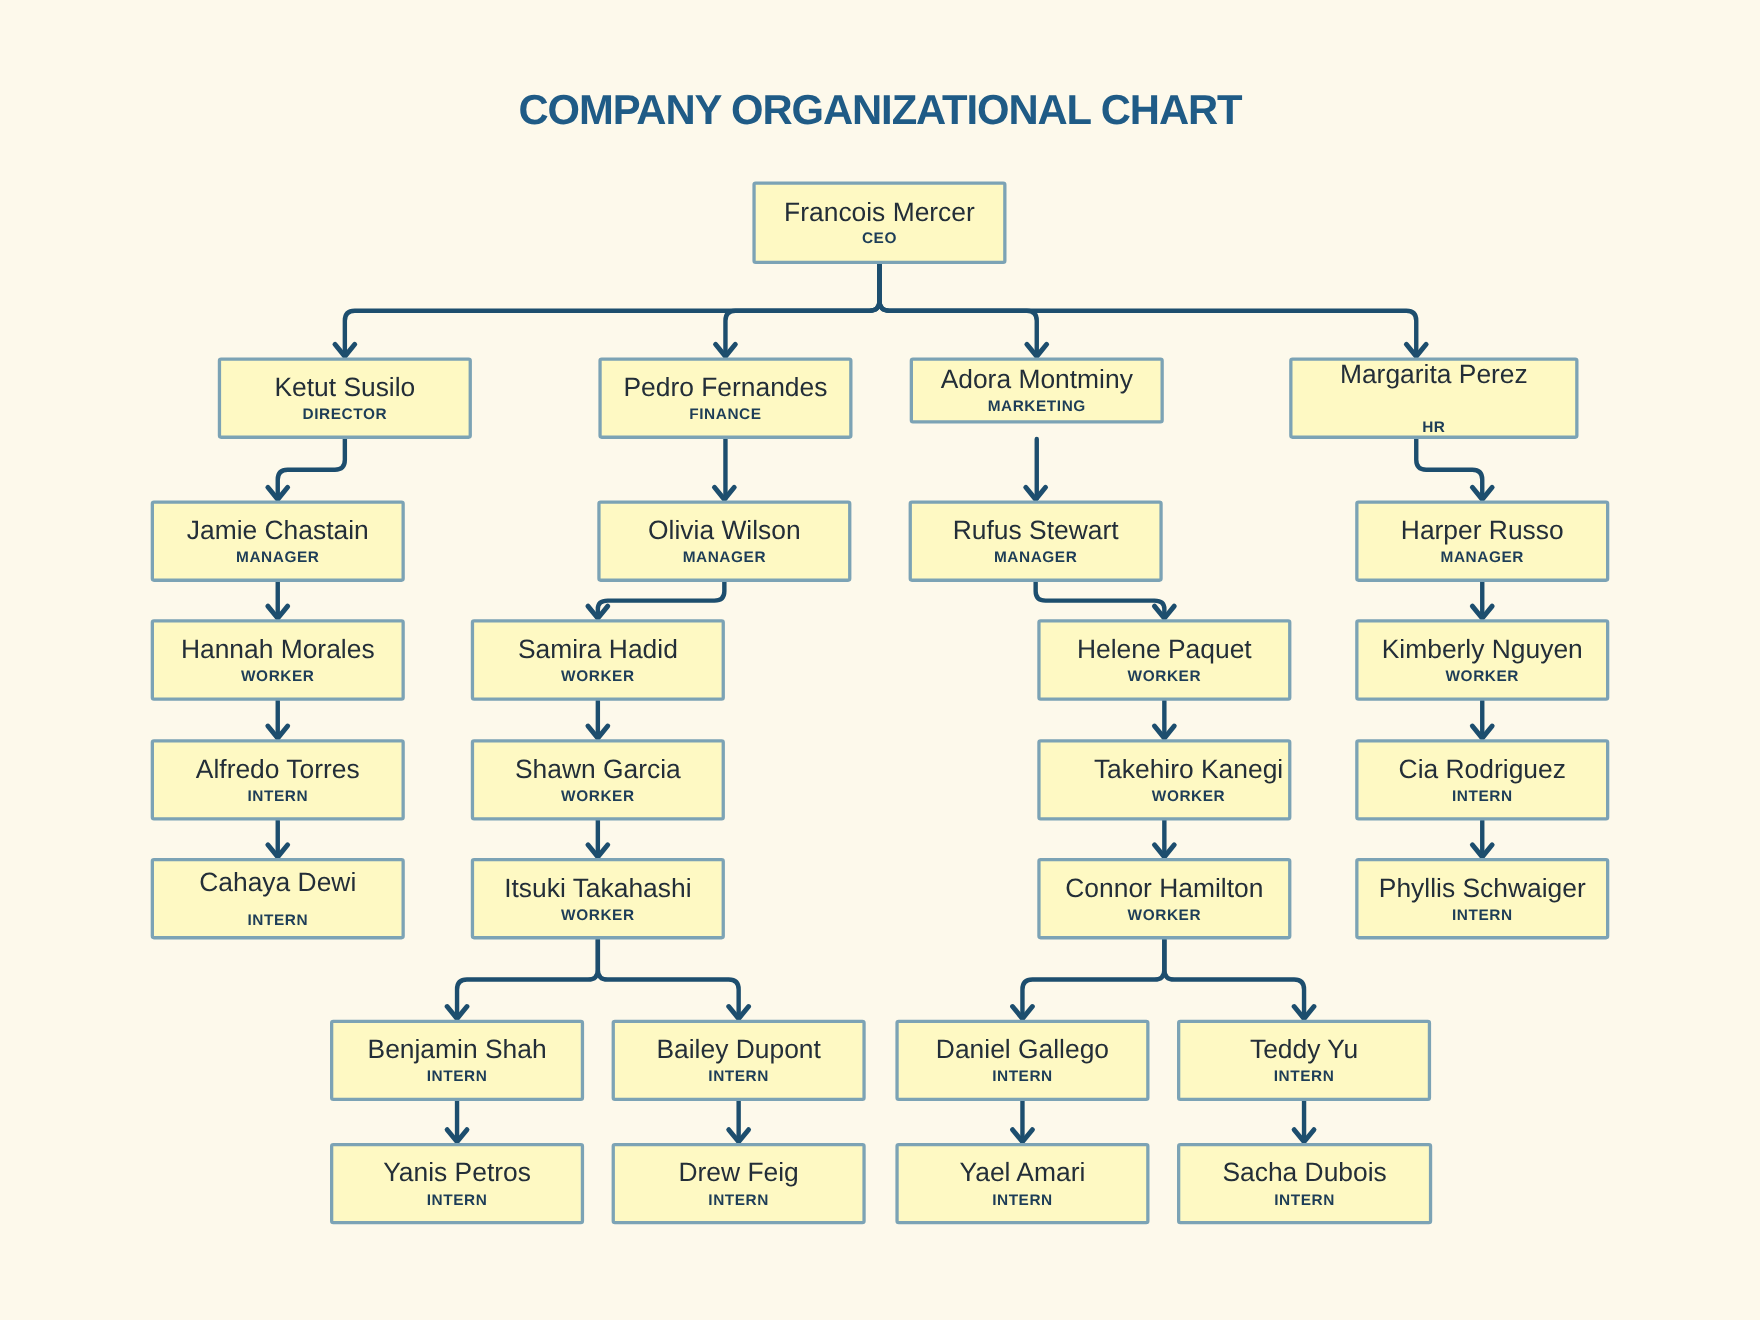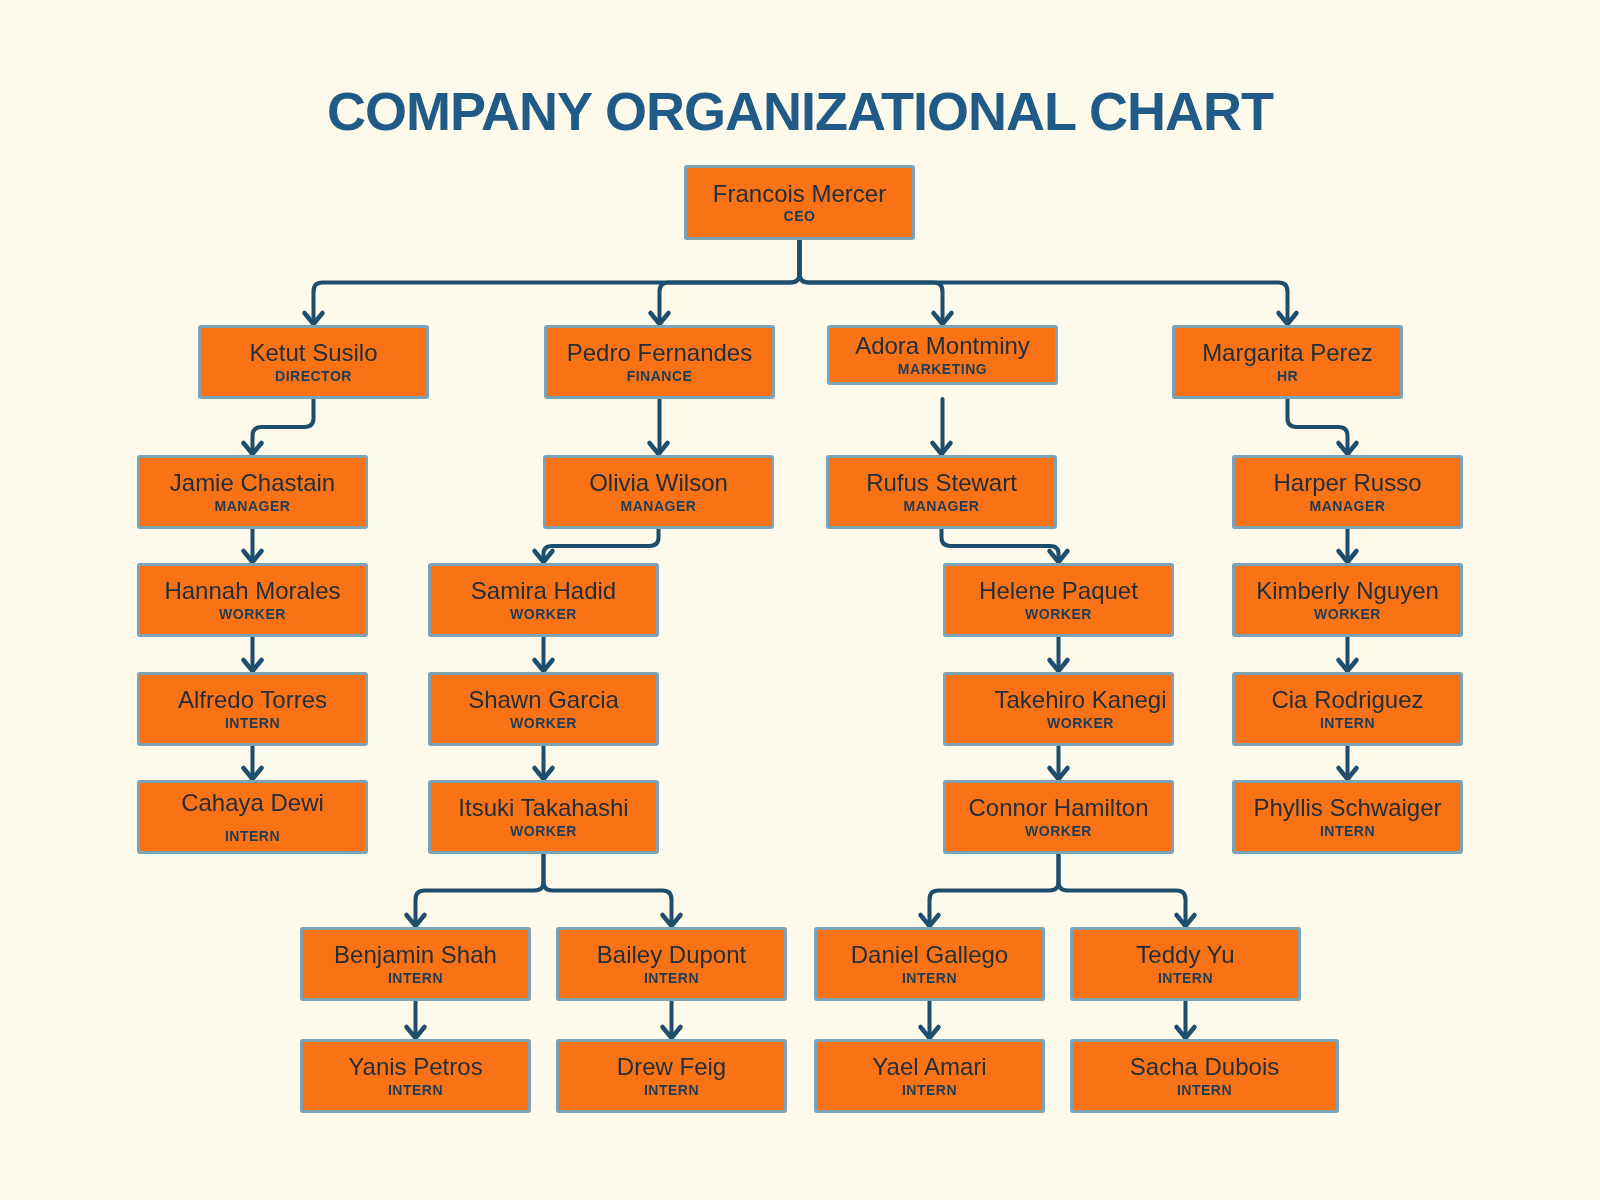--- a/index.html
+++ b/index.html
@@ -14,35 +14,35 @@
     height: 1200px;
     background: #FDF9EB;
     overflow: hidden;
   }
   .chart-title {
     position: absolute;
     top: 80px;
     left: 0;
     width: 1600px;
     text-align: center;
-    font-size: 54px;
+    font-size: 38px;
     font-weight: bold;
     letter-spacing: -1px;
     color: #1F5B86;
     white-space: nowrap;
   }
   #connector-layer {
     position: absolute;
     left: 0;
     top: 0;
   }
   .node {
     position: absolute;
     box-sizing: border-box;
-    background: #f97316;
+    background: #fef9c3;
     border: 3px solid #7CA3B5;
     border-radius: 3px;
     display: flex;
     flex-direction: column;
     align-items: center;
     justify-content: center;
     gap: 2px;
     text-align: center;
   }
   .node-name {
@@ -133,21 +133,21 @@
         <div class="node-role">DIRECTOR</div>
       </div>
       <div class="node" style="left: 544px; top: 325px; width: 231px; height: 74px;">
         <div class="node-name">Pedro Fernandes</div>
         <div class="node-role">FINANCE</div>
       </div>
       <div class="node" style="left: 827px; top: 325px; width: 231px; height: 60px;">
         <div class="node-name">Adora Montminy</div>
         <div class="node-role">MARKETING</div>
       </div>
-      <div class="node" style="left: 1172px; top: 325px; width: 231px; height: 74px;">
+      <div class="node" style="left: 1172px; top: 325px; width: 263px; height: 74px; justify-content: space-between;">
         <div class="node-name">Margarita Perez</div>
         <div class="node-role">HR</div>
       </div>
       <div class="node" style="left: 137px; top: 455px; width: 231px; height: 74px;">
         <div class="node-name">Jamie Chastain</div>
         <div class="node-role">MANAGER</div>
       </div>
       <div class="node" style="left: 543px; top: 455px; width: 231px; height: 74px;">
         <div class="node-name">Olivia Wilson</div>
         <div class="node-role">MANAGER</div>
@@ -229,18 +229,18 @@
         <div class="node-role">INTERN</div>
       </div>
       <div class="node" style="left: 556px; top: 1039px; width: 231px; height: 74px;">
         <div class="node-name">Drew Feig</div>
         <div class="node-role">INTERN</div>
       </div>
       <div class="node" style="left: 814px; top: 1039px; width: 231px; height: 74px;">
         <div class="node-name">Yael Amari</div>
         <div class="node-role">INTERN</div>
       </div>
-      <div class="node" style="left: 1070px; top: 1039px; width: 269px; height: 74px;">
+      <div class="node" style="left: 1070px; top: 1039px; width: 232px; height: 74px;">
         <div class="node-name">Sacha Dubois</div>
         <div class="node-role">INTERN</div>
       </div>
     </div>
 </div>
 
 </body></html>

